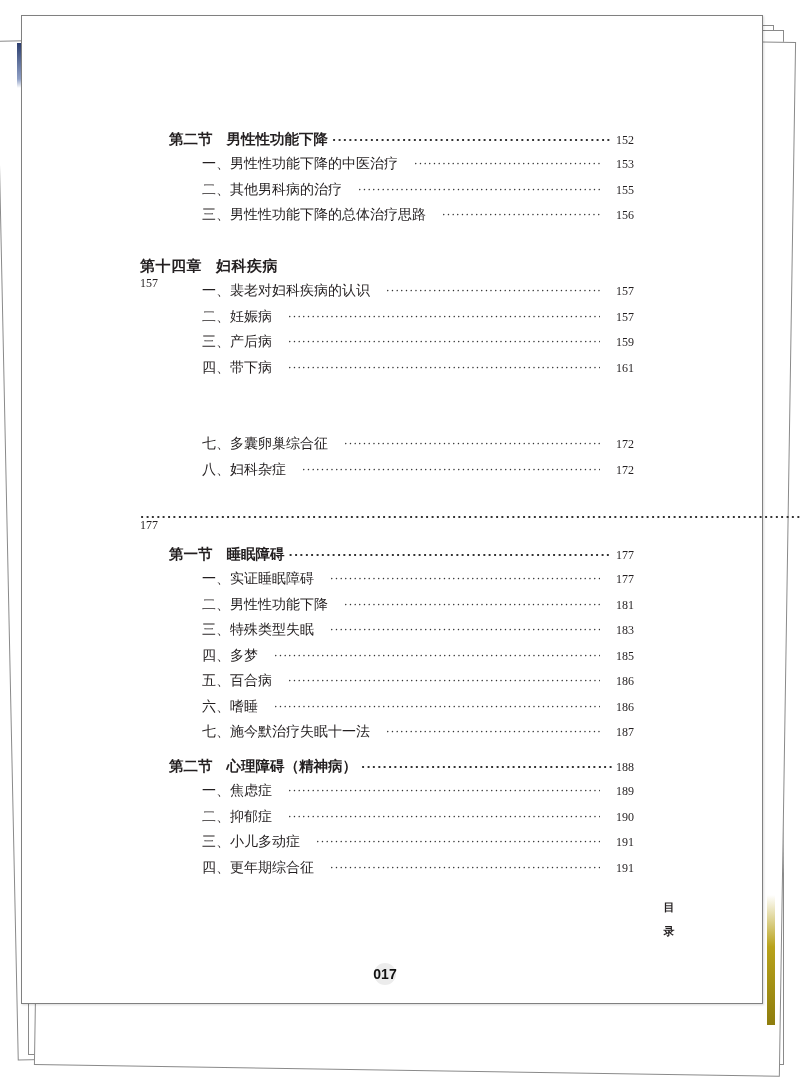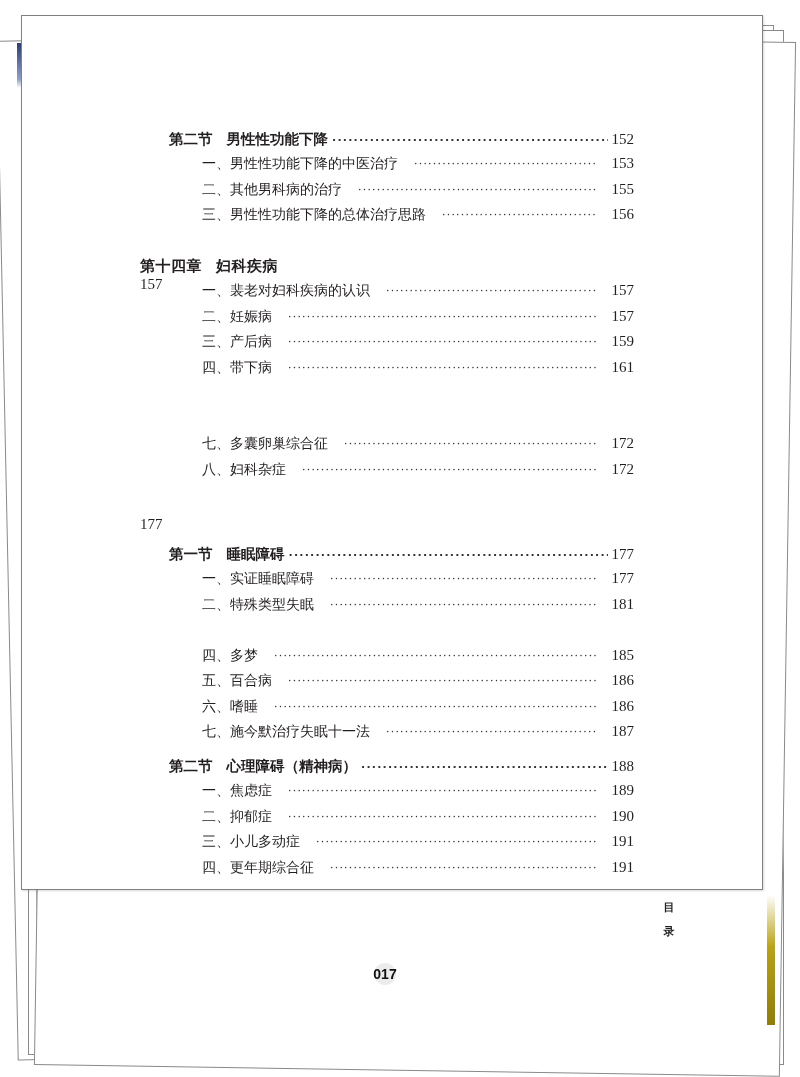--- a/index.html
+++ b/index.html
@@ -7,27 +7,27 @@
          font-family: "DejaVu Serif", "Liberation Serif", serif; color:#231f20; }
   .stack { position:absolute; background:#fff; border:1px solid #8a8a8a; box-sizing:border-box; }
   .s1 { left:7px; top:33px; width:738px; height:1020px; transform:rotate(-1.2deg); transform-origin:50% 50%; }
   .s2 { left:28px; top:25px; width:746px; height:1030px; }
   .s3 { left:36px; top:30px; width:748px; height:1035px; }
   .s4 { left:42px; top:36px; width:746px; height:1035px; transform:rotate(0.9deg); transform-origin:50% 50%; }
   .blue-accent { position:absolute; left:17px; top:43px; width:5px; height:45px;
                  background:linear-gradient(#2c3e6e, #8fa0c6 80%, #fff); }
   .gold-accent { position:absolute; left:767px; top:895px; width:8px; height:130px;
                  background:linear-gradient(180deg, #fff 0%, #b8a21a 40%, #8e7d0e 100%); }
-  .page { position:absolute; left:21px; top:15px; width:742px; height:875px; background:#fff;
+  .page { position:absolute; left:21px; top:15px; width:742px; height:989px; background:#fff;
           border:1px solid #808080; box-sizing:border-box; box-shadow:1px 1px 2px rgba(0,0,0,0.15); }
   .toc-row { position:absolute; display:flex; align-items:baseline; height:22px; white-space:nowrap; }
   .toc-row .title { flex:0 0 auto; }
   .toc-row .dots { flex:1 1 auto; overflow:hidden; margin:0 4px; letter-spacing:1.2px; color:#333; font-size:11px; }
   .toc-row .dots::before { content:"·································································································································································"; }
-  .toc-row .num { flex:0 0 auto; font-family:"Liberation Serif", serif; font-size:15px; }
+  .toc-row .num { flex:0 0 auto; font-family:"Liberation Serif", serif; font-size:12px; }
   .lvl-chapter { left:114px; width:498px; font-weight:bold; font-size:15px; font-family:"DejaVu Sans", sans-serif;flex-direction:column; }
   .lvl-chapter .title { letter-spacing:0.5px; }
   .lvl-section { left:147px; width:465px; font-weight:bold; font-size:14.5px; font-family:"DejaVu Sans", sans-serif; }
   .lvl-item { left:180px; width:432px; font-size:14px;gap:12px; }
   .lvl-chapter .num, .lvl-section .num { font-weight:normal; }
   .sep { display:inline-block; width:14px; }
   .side-tab { position:absolute; left:640px; top:880px; font-family:"DejaVu Sans", sans-serif; font-weight:bold; font-size:11px;
               line-height:24px; width:14px; text-align:center; color:#231f20; }
   .page-num { position:absolute; left:352px; top:947px; width:22px; height:22px; border-radius:50%;
               background:#ececec; font-family:"Liberation Sans", sans-serif; font-weight:bold; font-size:14px;
@@ -110,23 +110,28 @@
     <span class="title"><span>第一节</span><span class="sep"></span><span>睡眠障碍</span></span>
     <span class="dots"></span>
     <span class="num">177</span>
   </div>
   <div class="toc-row lvl-item" style="top:554px">
     <span class="title">一、实证睡眠障碍</span>
     <span class="dots"></span>
     <span class="num">177</span>
   </div>
   <div class="toc-row lvl-item" style="top:580px">
-    <span class="title">二、特殊类型失眠</span>
+    <span class="title">二、男性性功能下降</span>
     <span class="dots"></span>
     <span class="num">181</span>
+  </div>
+  <div class="toc-row lvl-item" style="top:605px">
+    <span class="title">三、特殊类型失眠</span>
+    <span class="dots"></span>
+    <span class="num">183</span>
   </div>
   <div class="toc-row lvl-item" style="top:631px">
     <span class="title">四、多梦</span>
     <span class="dots"></span>
     <span class="num">185</span>
   </div>
   <div class="toc-row lvl-item" style="top:656px">
     <span class="title">五、百合病</span>
     <span class="dots"></span>
     <span class="num">186</span>

